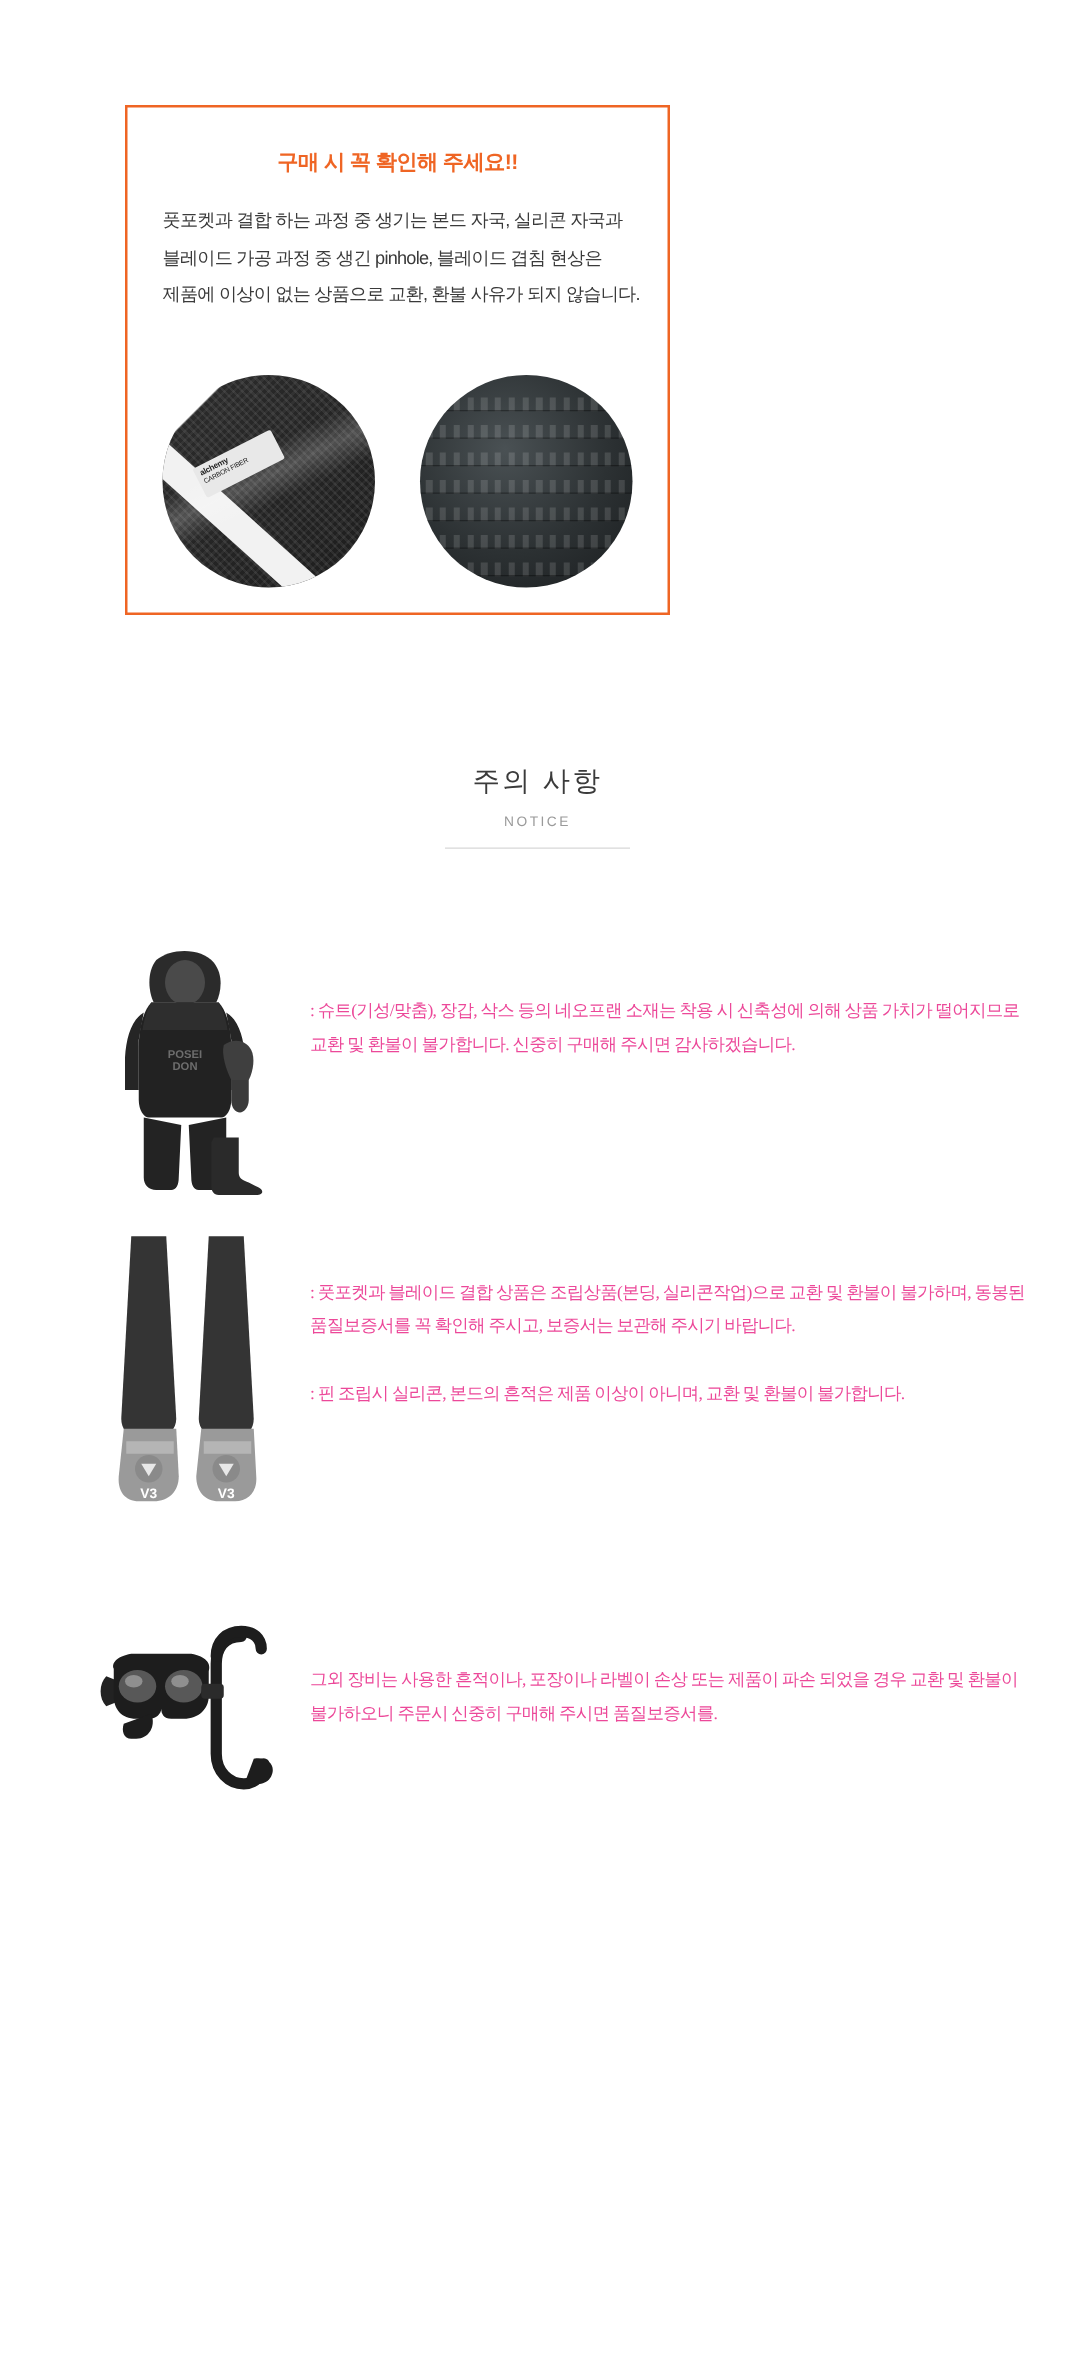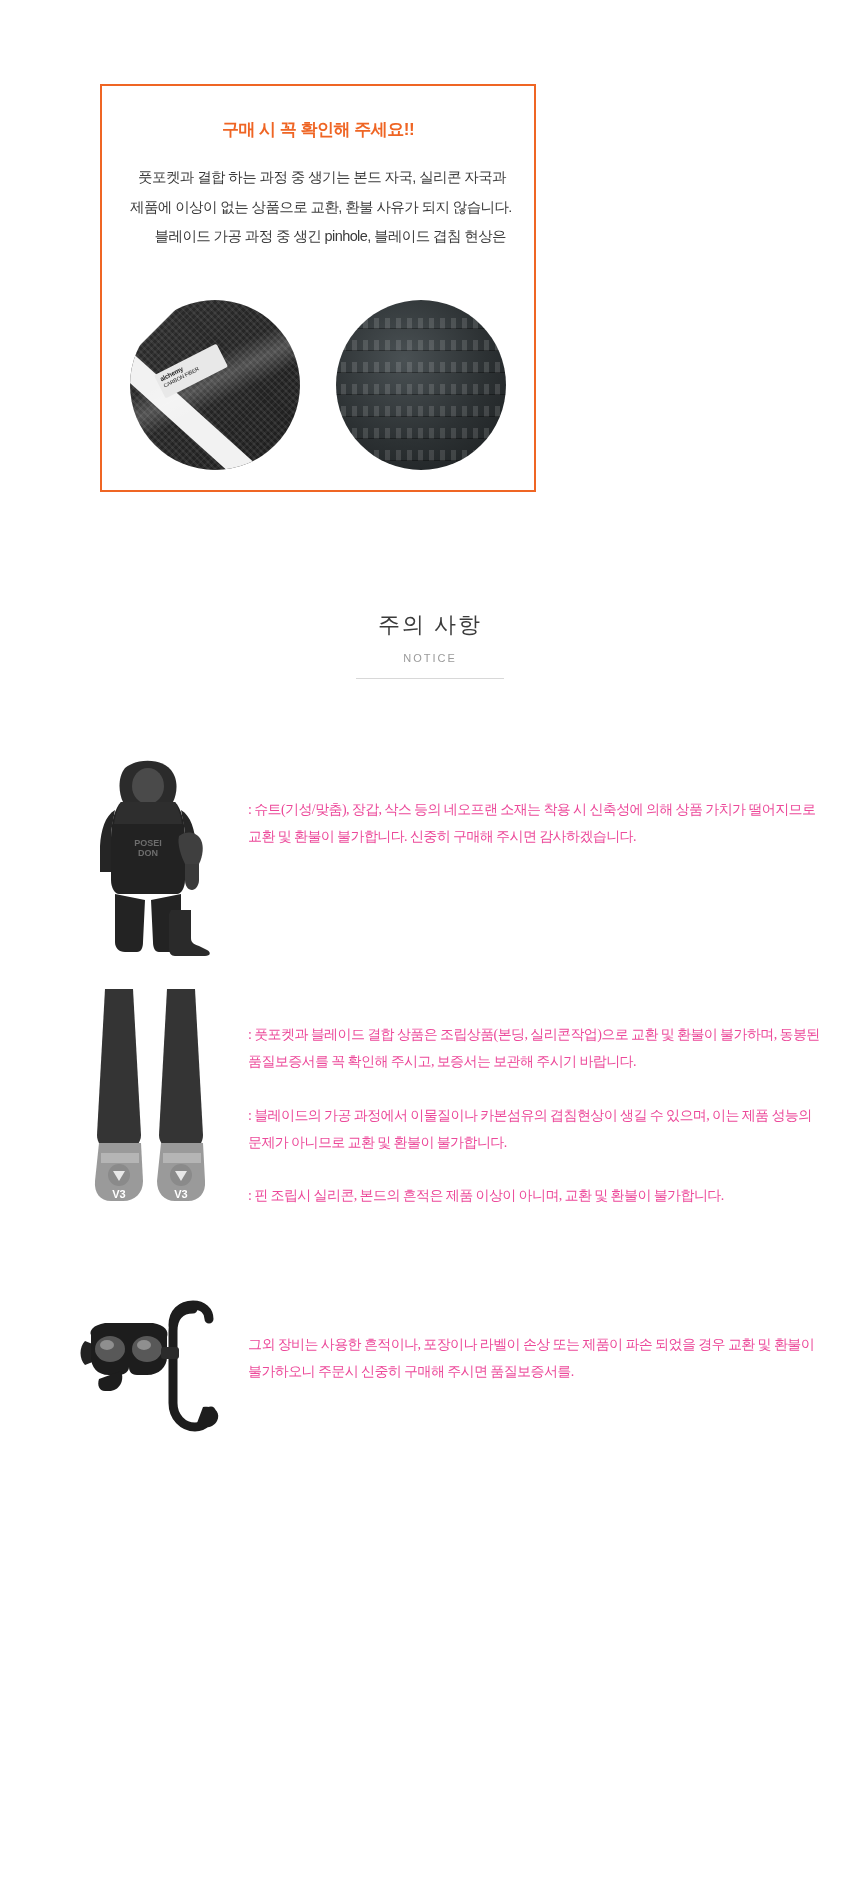--- a/index.html
+++ b/index.html
@@ -30,21 +30,21 @@
   .warning-title {
     margin-top: 32px;
     text-align: center;
     font-size: 17px;
     font-weight: bold;
     color: #ef6524;
     letter-spacing: -0.5px;
   }
   .warning-body {
     margin-top: 22px;
-    text-align: right;
+    text-align: left;
     font-size: 14.5px;
     line-height: 2.05;
     color: #3a3a3a;
     letter-spacing: -0.6px;
     padding: 0 28px;
   }
   .warning-body div { white-space: nowrap; }
 
   .photo-row {
     position: absolute;
@@ -203,22 +203,22 @@
   
   svg { display: block; }
 </style>
 </head>
 <body>
 
 <div class="warning-box">
   <div class="warning-title">구매 시 꼭 확인해 주세요!!</div>
   <div class="warning-body">
     <div>풋포켓과 결합 하는 과정 중 생기는 본드 자국, 실리콘 자국과</div>
+    <div>블레이드 가공 과정 중 생긴 pinhole, 블레이드 겹침 현상은</div>
     <div>제품에 이상이 없는 상품으로 교환, 환불 사유가 되지 않습니다.</div>
-    <div>블레이드 가공 과정 중 생긴 pinhole, 블레이드 겹침 현상은</div>
   </div>
 
   <div class="photo-row">
 
     <div class="photo-circle photo-carbon">
       <div class="carbon-weave"></div>
       <div class="carbon-white-edge"></div>
       <div class="carbon-shine"></div>
       <div class="carbon-label">
         <span class="brand">alchemy</span>
@@ -296,21 +296,20 @@
 
         <path d="M86 158 L128 158 L130 196 C131 208 124 216 113 216 L100 216 C89 216 82 208 82 196 Z" fill="#9a9a9a"></path>
         <path d="M88 168 L126 168 L126 178 L88 178 Z" fill="#b5b5b5"></path>
         <circle cx="106" cy="190" r="11" fill="#8a8a8a"></circle>
         <path d="M100 186 L112 186 L106 196 Z" fill="#e8e8e8"></path>
         <text x="106" y="213" font-family="Liberation Sans, sans-serif" font-size="11" fill="#ffffff" text-anchor="middle" font-weight="bold">V3</text>
       </svg>
     </div>
     <div class="text-col">
       <p class="para">: 풋포켓과 블레이드 결합 상품은 조립상품(본딩, 실리콘작업)으로 교환 및 환불이 불가하며, 동봉된 품질보증서를 꼭 확인해 주시고, 보증서는 보관해 주시기 바랍니다.</p>
-      <p class="para">: 블레이드의 가공 과정에서 이물질이나 카본섬유의 겹침현상이 생길 수 있으며, 이는 제품 성능의 문제가 아니므로 교환 및 환불이 불가합니다.</p>
       <p class="para">: 핀 조립시 실리콘, 본드의 흔적은 제품 이상이 아니며, 교환 및 환불이 불가합니다.</p>
     </div>
   </div>
 </div>
 
 <div class="section sec-mask">
   <div class="sec-inner">
     <div class="illus">
       <svg width="150" height="160" viewBox="0 0 150 160">
 

